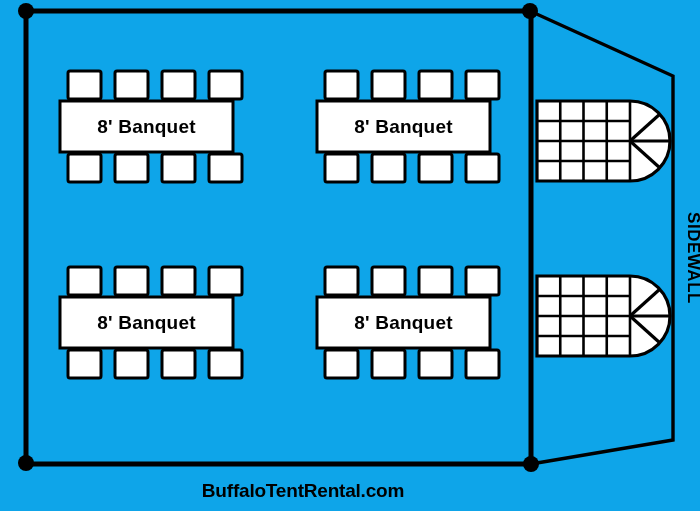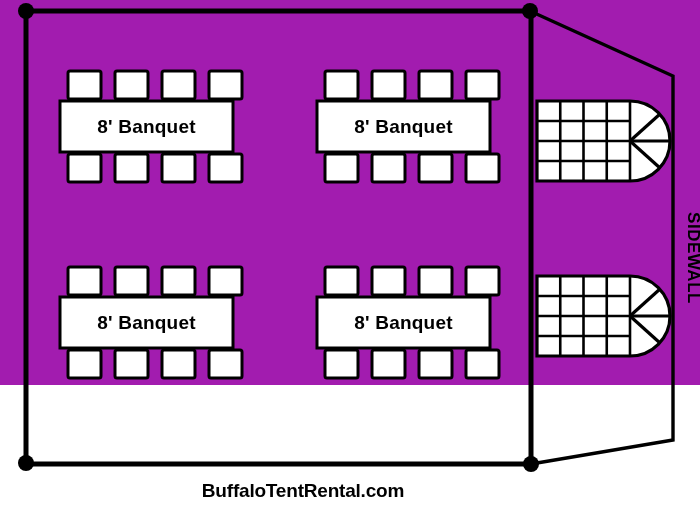--- a/index.html
+++ b/index.html
@@ -10,22 +10,22 @@
   }
   body {
     font-family: "Liberation Sans", sans-serif;
     width: 700px;
     height: 511px;
     overflow: hidden;
   }
   #diagram-root {
     position: relative;
     width: 700px;
-    height: 385px;
-    background: #a21caf;
+    height: 511px;
+    background: #0ea5e9;
   }
   svg#floorplan {
     display: block;
     width: 700px;
     height: 511px;
   }
   .tent-frame-line {
     stroke: #000000;
     fill: none;
     stroke-linecap: butt;

